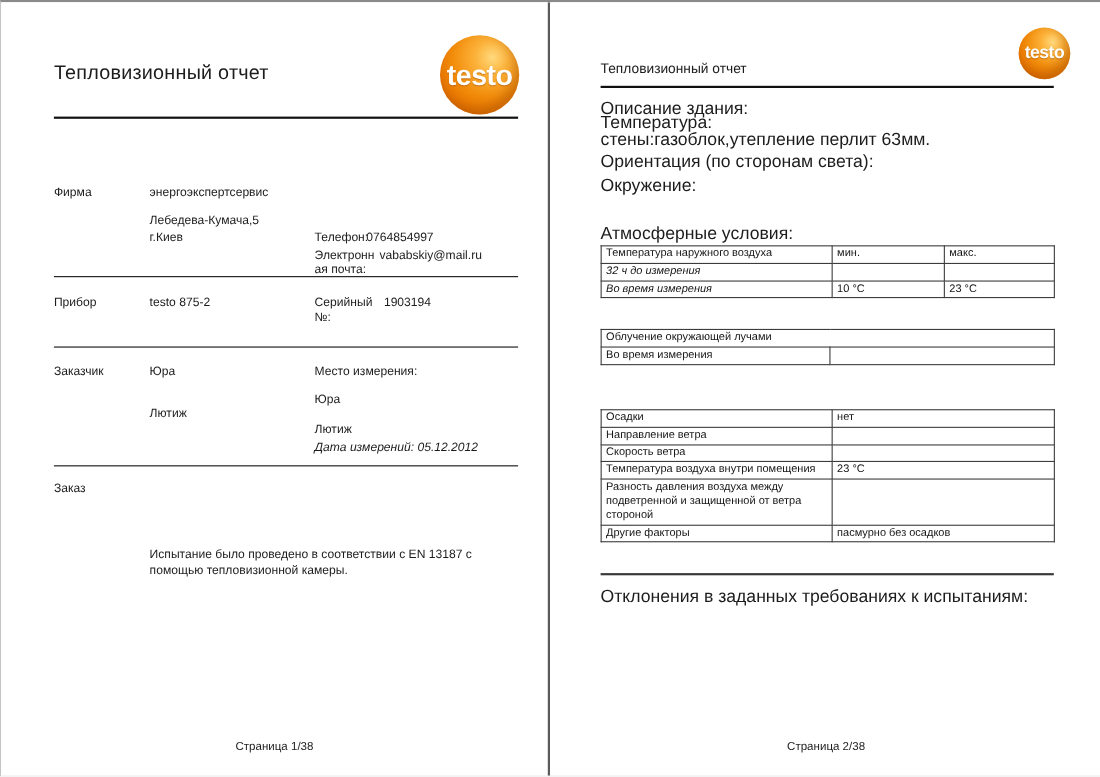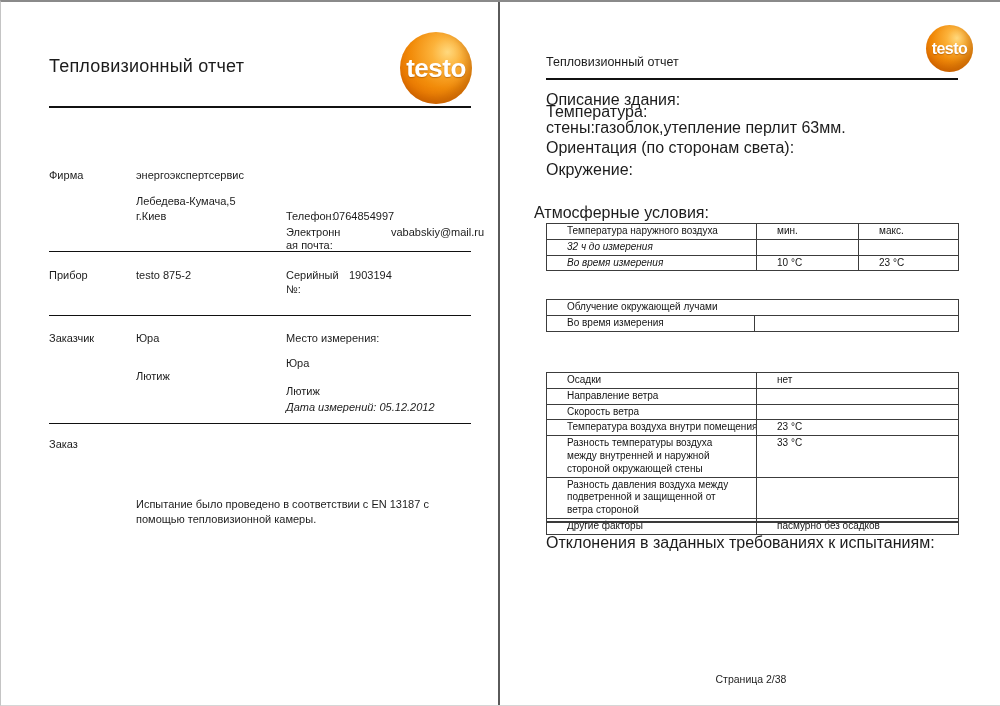--- a/index.html
+++ b/index.html
@@ -27,21 +27,21 @@
     background:radial-gradient(circle at 66% 28%, #ffd97e 0%, #fcb23a 22%, #f28c0a 52%, #e87500 75%, #cd6000 100%);
     display:flex; align-items:center; justify-content:center;
     box-shadow: inset -4px -6px 10px rgba(140,60,0,.35);
   }
   .logo-text { color:#fff; font-weight:bold; letter-spacing:-.5px; text-shadow:0 1px 1px rgba(120,50,0,.4); }
   .logo1 { left:399px; top:30px; width:72px; height:72px; }
   .logo1 .logo-text { font-size:26px; }
   .logo2 { left:425px; top:23px; width:47px; height:47px; }
   .logo2 .logo-text { font-size:16px; }
   table { border-collapse:collapse; table-layout:fixed; font-size:10px; color:#141414; }
-  td { border:1px solid #3c3c3c; padding:1px 20px; vertical-align:top; line-height:1.28; overflow:hidden; }
+  td { border:1px solid #3c3c3c; padding:1px 4px; vertical-align:top; line-height:1.28; overflow:hidden; }
   .italic { font-style:italic; }
   .footer { position:absolute; top:671px; width:100%; text-align:center; font-size:10.5px; color:#1e1e1e; }
   .lbl-narrow { white-space:normal; word-break:break-all; line-height:1.22; }
   .para { line-height:1.4; }
 </style>
 </head>
 <body>
 
 <div class="canvas">
 
@@ -52,21 +52,21 @@
     </div>
     <div class="hr" style="left:48px; top:104px; width:422px; height:2px;"></div>
 
     <div class="abs b t11" style="left:48px; top:167px;">Фирма</div>
     <div class="abs t11" style="left:135px; top:167px;">энергоэкспертсервис</div>
     <div class="abs t11" style="left:135px; top:193px;">Лебедева-Кумача,5</div>
     <div class="abs t11" style="left:135px; top:208px;">г.Киев</div>
     <div class="abs t11" style="left:285px; top:208px;">Телефон:</div>
     <div class="abs t11" style="left:332px; top:208px;">0764854997</div>
     <div class="abs t11 lbl-narrow" style="left:285px; top:224px; width:57px;">Электронная почта:</div>
-    <div class="abs t11" style="left:344px; top:224px;margin-left:46px;">vababskiy@mail.ru</div>
+    <div class="abs t11" style="left:344px; top:224px;">vababskiy@mail.ru</div>
     <div class="hr" style="left:48px; top:249px; width:422px; height:1px;"></div>
 
     <div class="abs b t11" style="left:48px; top:267px;">Прибор</div>
     <div class="abs t11" style="left:135px; top:267px;">testo 875-2</div>
     <div class="abs t11 wrap" style="left:285px; top:267px; width:60px; line-height:1.25;">Серийный №:</div>
     <div class="abs t11" style="left:348px; top:267px;">1903194</div>
     <div class="hr" style="left:48px; top:313px; width:422px; height:1px;"></div>
 
     <div class="abs b t11" style="left:48px; top:330px;">Заказчик</div>
     <div class="abs t11" style="left:135px; top:330px;">Юра</div>
@@ -76,38 +76,39 @@
     <div class="abs t11" style="left:285px; top:383px;">Лютиж</div>
     <div class="abs t11" style="left:285px; top:399px;font-style:italic;">
       <span>Дата измерений:</span>
       <span>05.12.2012</span>
     </div>
     <div class="hr" style="left:48px; top:421px; width:422px; height:1px;"></div>
 
     <div class="abs b t11" style="left:48px; top:436px;">Заказ</div>
     <div class="abs t11 wrap para" style="left:135px; top:458px; width:338px;margin-top:37px;">Испытание было проведено в соответствии с EN 13187 с помощью тепловизионной камеры.</div>
 
+    <div class="footer">Страница 1/38</div>
   </div>
 
   <div class="divider"></div>
 
   <div class="page page2">
     <div class="abs b t12" style="left:45px; top:53px;">Тепловизионный отчет</div>
     <div class="logo logo2">
       <span class="logo-text">testo</span>
     </div>
     <div class="hr" style="left:45px; top:76px; width:412px; height:2px;"></div>
 
     <div class="abs b t10" style="left:45px; top:89px;">Описание здания:</div>
     <div class="abs b t10" style="left:45px; top:101px;">Температура:</div>
     <div class="abs t10" style="left:45px; top:117px;">стены:газоблок,утепление перлит 63мм.</div>
     <div class="abs b t10" style="left:45px; top:137px;">Ориентация (по сторонам света):</div>
     <div class="abs b t10" style="left:45px; top:159px;">Окружение:</div>
 
-    <div class="abs b t10" style="left:33px; top:202px;text-align:center;">Атмосферные условия:</div>
+    <div class="abs b t10" style="left:45px; top:202px;text-align:center;">Атмосферные условия:</div>
 
     <table class="abs" style="left:45px; top:221px; width:412px;">
       <colgroup>
           <col style="width:210px">
           <col style="width:102px">
           <col style="width:100px">
         </colgroup>
       <tbody>
           <tr>
         <td>Температура наружного воздуха</td>
@@ -159,24 +160,20 @@
       </tr>
       <tr>
         <td>Скорость ветра</td>
         <td></td>
       </tr>
       <tr>
         <td>Температура воздуха внутри помещения</td>
         <td>23 °C</td>
       </tr>
       <tr>
-        <td class="wrap">Разность температуры воздуха между внутренней и наружной стороной окружающей стены</td>
-        <td>33 °C</td>
-      </tr>
-      <tr>
         <td class="wrap">Разность давления воздуха между подветренной и защищенной от ветра стороной</td>
         <td></td>
       </tr>
       <tr>
         <td>Другие факторы</td>
         <td>пасмурно без осадков</td>
       </tr>
     </tbody>
       </table>
 

